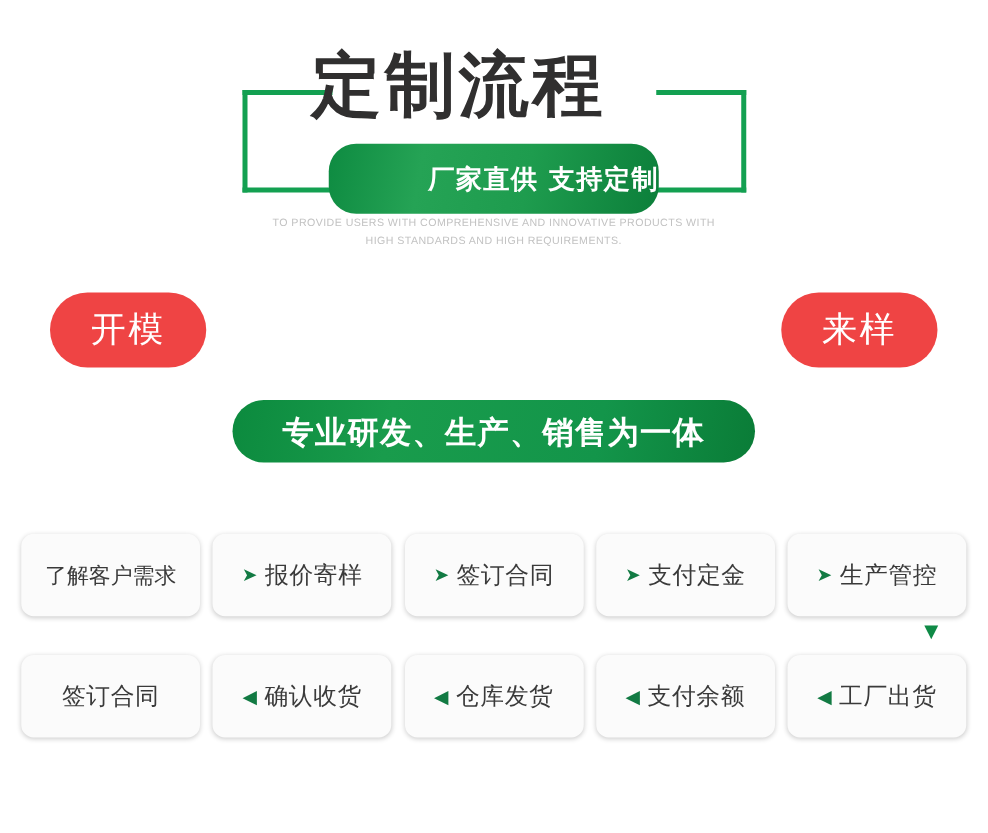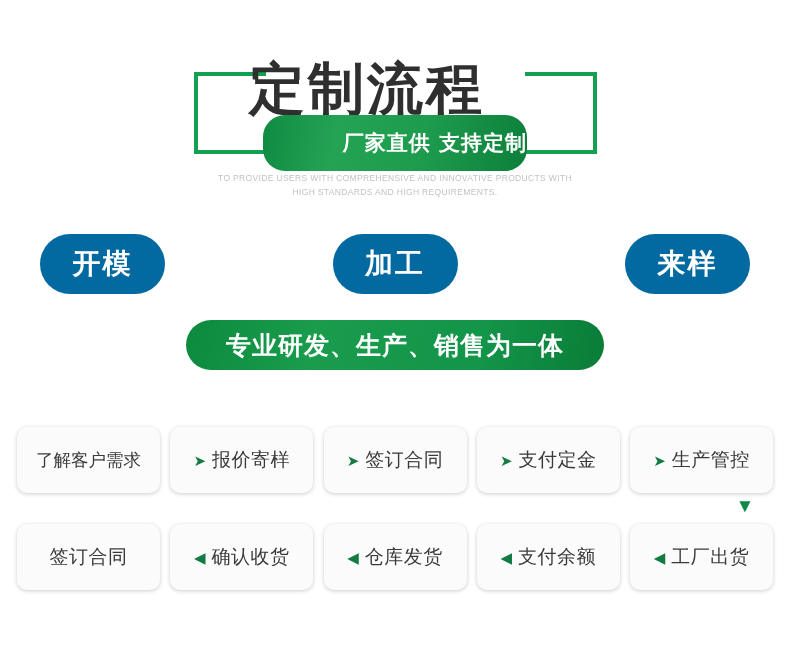--- a/index.html
+++ b/index.html
@@ -50,21 +50,20 @@
     top: 36px;
     width: 734px;
     text-align: center;
     font-size: 56px;
     line-height: 66px;
     font-weight: bold;
     color: #302f2f;
     letter-spacing: 3px;
     font-family: "DejaVu Sans", "Liberation Sans", sans-serif;
     z-index: 3;
-    margin-top: 20px;
   }
 
   #subtitle-pill {
     position: absolute;
     left: 50%;
     transform: translateX(-50%);
     top: 115px;
     width: 264px;
     height: 56px;
     border-radius: 22px;
@@ -106,27 +105,27 @@
     height: 62px;
     display: flex;
     justify-content: space-between;
     align-items: center;
   }
 
   .keyword-pill {
     width: 125px;
     height: 60px;
     border-radius: 30px;
-    background: #0369a1;
+    background: #ef4444;
     display: flex;
     align-items: center;
     justify-content: center;
     color: #ffffff;
     font-size: 28px;
-    font-weight: bold;
+    font-weight: normal;
     letter-spacing: 2px;
     font-family: "DejaVu Sans", "Liberation Sans", sans-serif;
   }
 
   
   #slogan-banner {
     position: absolute;
     left: 50%;
     transform: translateX(-50%);
     top: 320px;
@@ -216,21 +215,20 @@
 
   <div id="subtitle-pill">
     <span id="subtitle-pill-label">厂家直供 支持定制</span>
   </div>
 
   <div id="english-tagline">TO PROVIDE USERS WITH COMPREHENSIVE AND INNOVATIVE PRODUCTS WITH HIGH STANDARDS AND HIGH REQUIREMENTS.</div>
 </div>
 
 <div id="keyword-pill-row">
   <div class="keyword-pill">开模</div>
-  <div class="keyword-pill">加工</div>
   <div class="keyword-pill">来样</div>
 </div>
 
 <div id="slogan-banner">
   <span id="slogan-banner-label">专业研发、生产、销售为一体</span>
 </div>
 
 <div class="flow-row" id="flow-row-1">
 
   <div class="flow-step">

